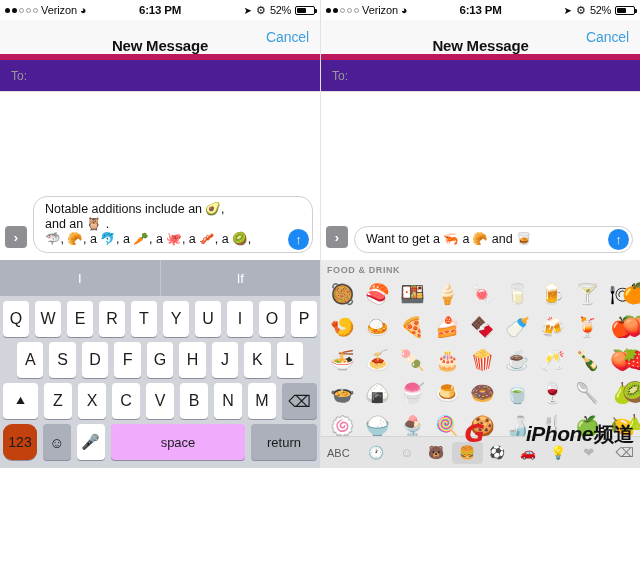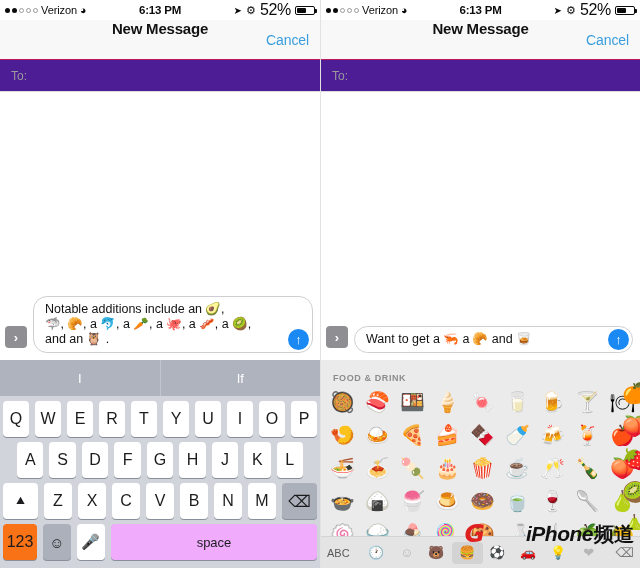--- a/index.html
+++ b/index.html
@@ -2,21 +2,21 @@
 <html><head>
 <meta charset="utf-8">
 <style>
   * { margin:0; padding:0; box-sizing:border-box; }
   html,body {
     width:640px; height:568px; overflow:hidden;
     font-family:"Liberation Sans", sans-serif;
     background:#ffffff;
   }
   .screens { display:flex; width:640px; height:568px; }
-  .phone { width:320px; height:568px; position:relative; background:#fff; overflow:hidden; }
+  .phone { width:320px; height:468px; position:relative; background:#fff; overflow:hidden; }
   .phone.right { border-left:1px solid #e2e2e2; }
 
   
   .statusbar {
     height:20px; display:flex; align-items:center;
     font-size:11px; color:#0b0b0b; background:#fff;
     padding:0 5px; position:relative;
   }
   .sb-left { display:flex; align-items:center; gap:3px; }
   .dots { display:flex; gap:2px; align-items:center; }
@@ -27,36 +27,36 @@
   .sb-center {
     position:absolute; left:0; right:0; text-align:center;
     font-size:11.5px; font-weight:600; letter-spacing:-0.2px; pointer-events:none;
   }
   .sb-right {
     margin-left:auto; display:flex; align-items:center; gap:4px;
     font-size:11px; position:relative; z-index:2;
   }
   .loc-arrow { font-size:10px; transform:rotate(0deg); }
   .bt { font-size:11px; }
-  .batt-pct { font-size:16px; letter-spacing:-0.3px;text-align:center; }
+  .batt-pct { font-size:11px; letter-spacing:-0.3px;text-align:center; }
   .batt {
     width:20px; height:9px; border:1px solid #0b0b0b; border-radius:2px;
     position:relative; display:inline-block;
   }
   .batt::after{
     content:""; position:absolute; right:-3px; top:2.5px;
     width:2px; height:4px; background:#0b0b0b; border-radius:0 1px 1px 0;
   }
   .batt-fill { position:absolute; left:1px; top:1px; bottom:1px; width:52%; background:#0b0b0b; border-radius:1px;}
 
   
   .navbar {
     height:40px; background:#f8f8f8; position:relative;
-    display:flex; align-items:flex-start; justify-content:center;
-    border-bottom:1px solid #be185d;
+    display:flex; align-items:flex-end; justify-content:center;
+    border-bottom:6px solid #be185d;
   }
   .nav-title { font-size:15px; font-weight:700; color:#111; letter-spacing:-0.2px;}
   .nav-cancel {
     position:absolute; right:11px; top:50%; transform:translateY(-50%);
     font-size:14px; color:#3b9ede; letter-spacing:-0.1px;
   }
 
   
   .tofield {
     height:32px; background:#4c1d95; display:flex; align-items:center;
@@ -114,36 +114,35 @@
     background:#fff; border-radius:4px; box-shadow:0 1px 0 #888f9a;
     flex:1 1 0; max-width:28px; height:36px;
     display:flex; align-items:center; justify-content:center;
     font-size:16px; color:#1c1c1e; font-weight:400;
   }
   .krow.r2 { padding-left:17px; padding-right:17px; }
   .krow.r3 { padding-left:3px; padding-right:3px; gap:6px; }
   .key.wide { max-width:40px; background:#abb0ba; box-shadow:0 1px 0 #8a8f99; }
   .key.shift { max-width:40px; background:#fff; font-size:15px; }
   .krow.r4 { padding:5px 3px 0; gap:6px; align-items:center;}
-  .key.sys { background:#f97316; box-shadow:0 1px 0 #8a8f99; font-size:16px; max-width:none;}
+  .key.sys { background:#c2410c; box-shadow:0 1px 0 #8a8f99; font-size:14px; max-width:none;border-radius:9px;}
   .key.num { flex:0 0 34px; }
   .key.emoji { flex:0 0 32px; background:#abb0ba; font-size:15px;}
   .key.mic { flex:0 0 32px; background:#fff; font-size:15px;}
   .key.space { flex:1 1 auto; background:#f0abfc; box-shadow:0 1px 0 #888f9a; font-size:13px; max-width:none;}
   .key.return { flex:0 0 66px; background:#abb0ba; box-shadow:0 1px 0 #8a8f99; font-size:13px; max-width:none;}
 
   
   .emojikb {
     position:absolute; left:0; right:0; bottom:0; height:208px;
     background:#ebebeb; overflow:hidden;
   }
   .emoji-section {
     font-size:9px; font-weight:700; color:#8c8c8c; letter-spacing:0.6px;
-    padding:5px 0 2px 12px;
-    margin-top:8px;
+    padding:5px 0 2px 6px;
   }
   .emoji-grid {
     display:grid; grid-template-columns:repeat(9, 35px);
     grid-auto-rows:33px; padding-left:4px;
   }
   .emoji-cell {
     display:flex; align-items:center; justify-content:center;
     font-size:20px; line-height:1;
   }
   .emoji-nextpage {
@@ -225,22 +224,22 @@
       <span class="to-label">To:</span>
     </div>
 
     <div class="convo"></div>
 
     <div class="composebar">
       <div class="expand-btn">›</div>
       <div class="inputwrap">
         <div class="inputfield tall">
           <div class="msgline">Notable additions include an 🥑,</div>
+          <div class="msgline">and an 🦉 .</div>
           <div class="msgline">🦈, 🥐, a 🐬, a 🥕, a 🐙, a 🥓, a 🥝,</div>
-          <div class="msgline">and an 🦉 .</div>
         </div>
         <div class="send-btn">↑</div>
       </div>
     </div>
 
     <div class="keyboard">
       <div class="predictive">
         <div class="pred">I</div>
         <div class="pred">If</div>
       </div>
@@ -276,20 +275,21 @@
         <div class="key">B</div>
         <div class="key">N</div>
         <div class="key">M</div>
         <div class="key wide">⌫</div>
       </div>
       <div class="krow r4">
         <div class="key sys num">123</div>
         <div class="key emoji">☺</div>
         <div class="key mic">🎤</div>
         <div class="key space">space</div>
+        <div class="key return">return</div>
       </div>
     </div>
   </div>
 
   <div class="phone right">
 
     <div class="statusbar">
       <div class="sb-left">
         <span class="dots">
           <span class="dot"></span>

